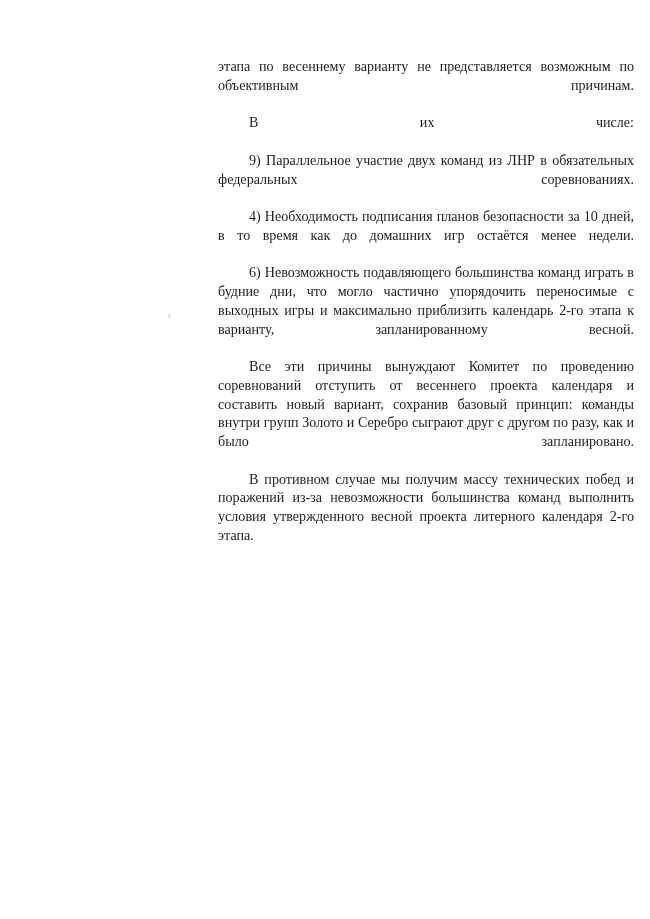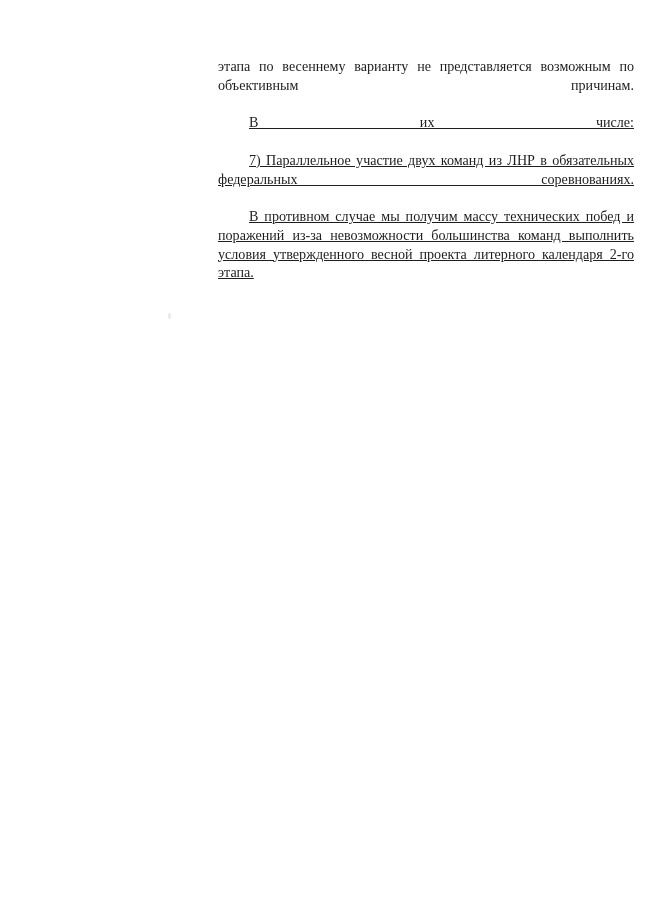--- a/index.html
+++ b/index.html
@@ -42,21 +42,20 @@
     text-justify: inter-word;
     text-indent: 0;
     -webkit-hyphens: none;
     hyphens: none;
     word-spacing: 0.1px;
   }
 
   
   .para.indent {
     text-indent: 31px;
-    text-decoration: underline;
   }
 
   
   .para.flush {
     text-indent: 0;
   }
 
   
   .para:after {
     content: "";
@@ -78,17 +77,20 @@
 <body>
 
 <div class="page">
 
   <div class="speck"></div>
 
   <div class="text-column">
 
     <p class="para flush">этапа по весеннему варианту не представляется возможным по объективным причинам.</p>
     <p class="para indent">В их числе:</p>
-    <p class="para indent">7) Параллельное участие двух команд из ЛНР в обязательных федеральных соревнованиях.</p>
+    <p class="para indent">9) Параллельное участие двух команд из ЛНР в обязательных федеральных соревнованиях.</p>
+    <p class="para indent">4) Необходимость подписания планов безопасности за 10 дней, в то время как до домашних игр остаётся менее недели.</p>
+    <p class="para indent">6) Невозможность подавляющего большинства команд играть в будние дни, что могло частично упорядочить переносимые с выходных игры и максимально приблизить календарь 2-го этапа к варианту, запланированному весной.</p>
+    <p class="para indent">Все эти причины вынуждают Комитет по проведению соревнований отступить от весеннего проекта календаря и составить новый вариант, сохранив базовый принцип: команды внутри групп Золото и Серебро сыграют друг с другом по разу, как и было запланировано.</p>
     <p class="para indent">В противном случае мы получим массу технических побед и поражений из-за невозможности большинства команд выполнить условия утвержденного весной проекта литерного календаря 2-го этапа.</p>
 
   </div>
 </div>
 
 </body></html>

